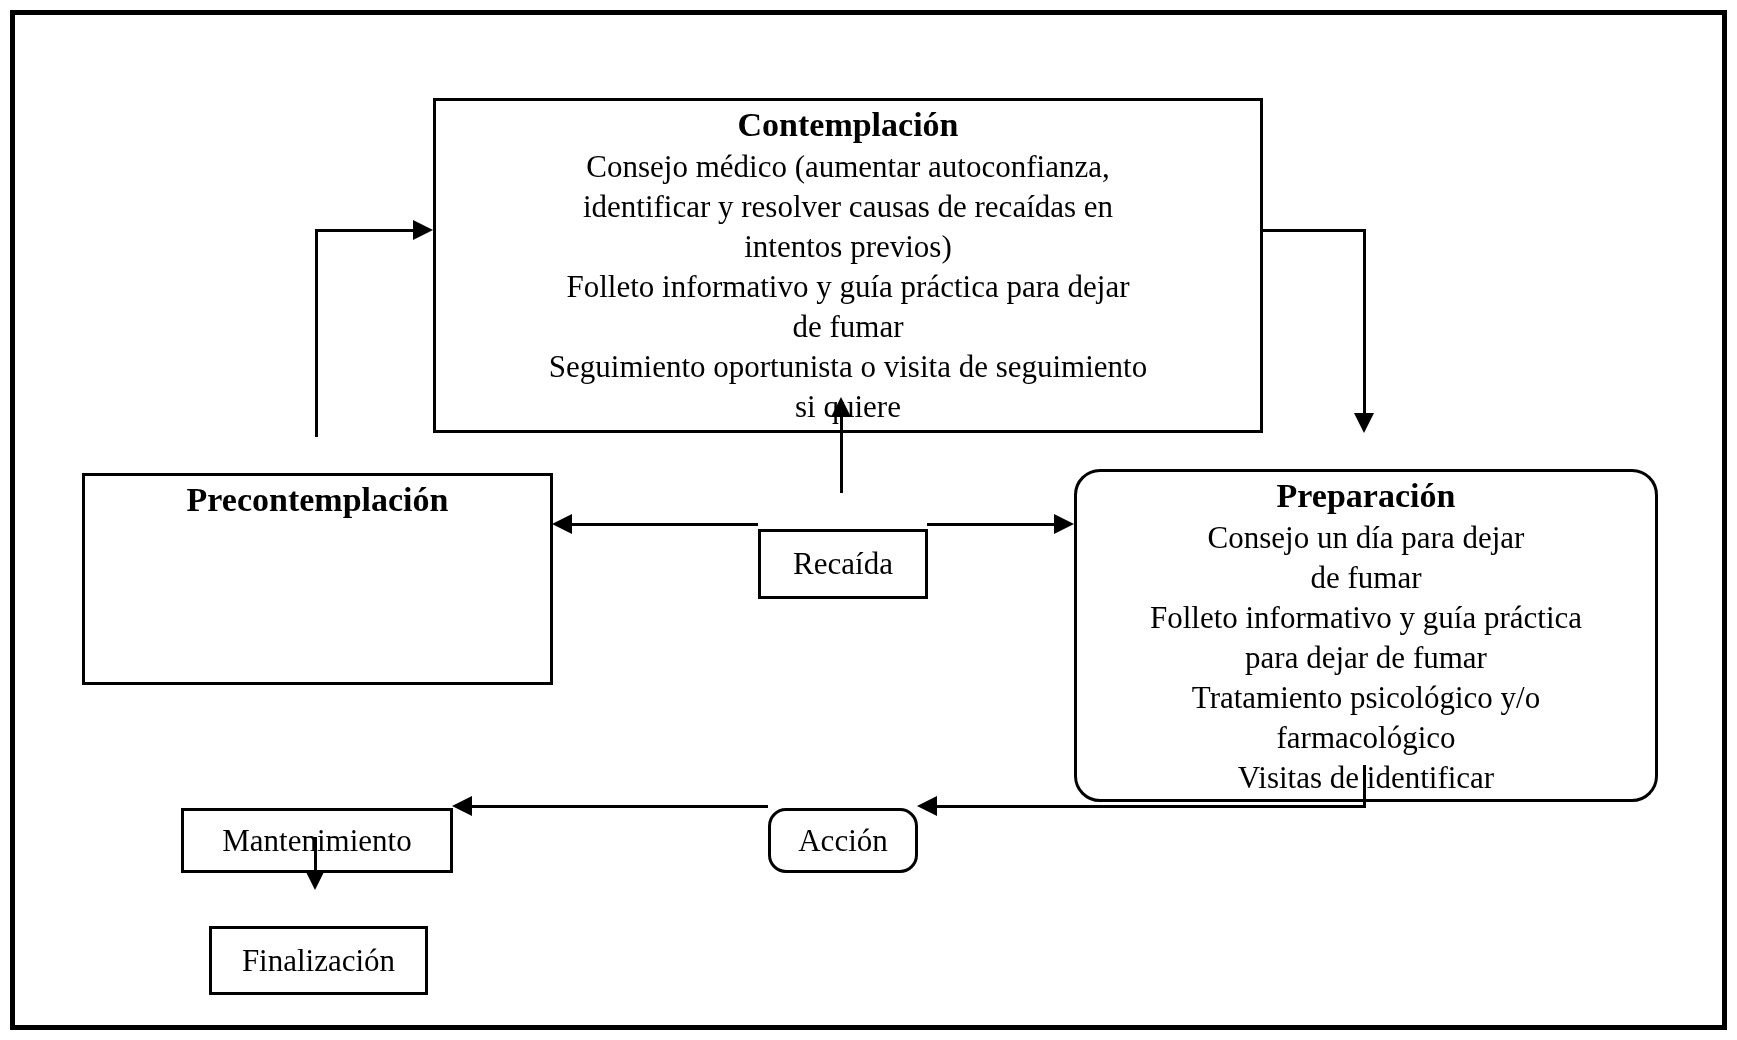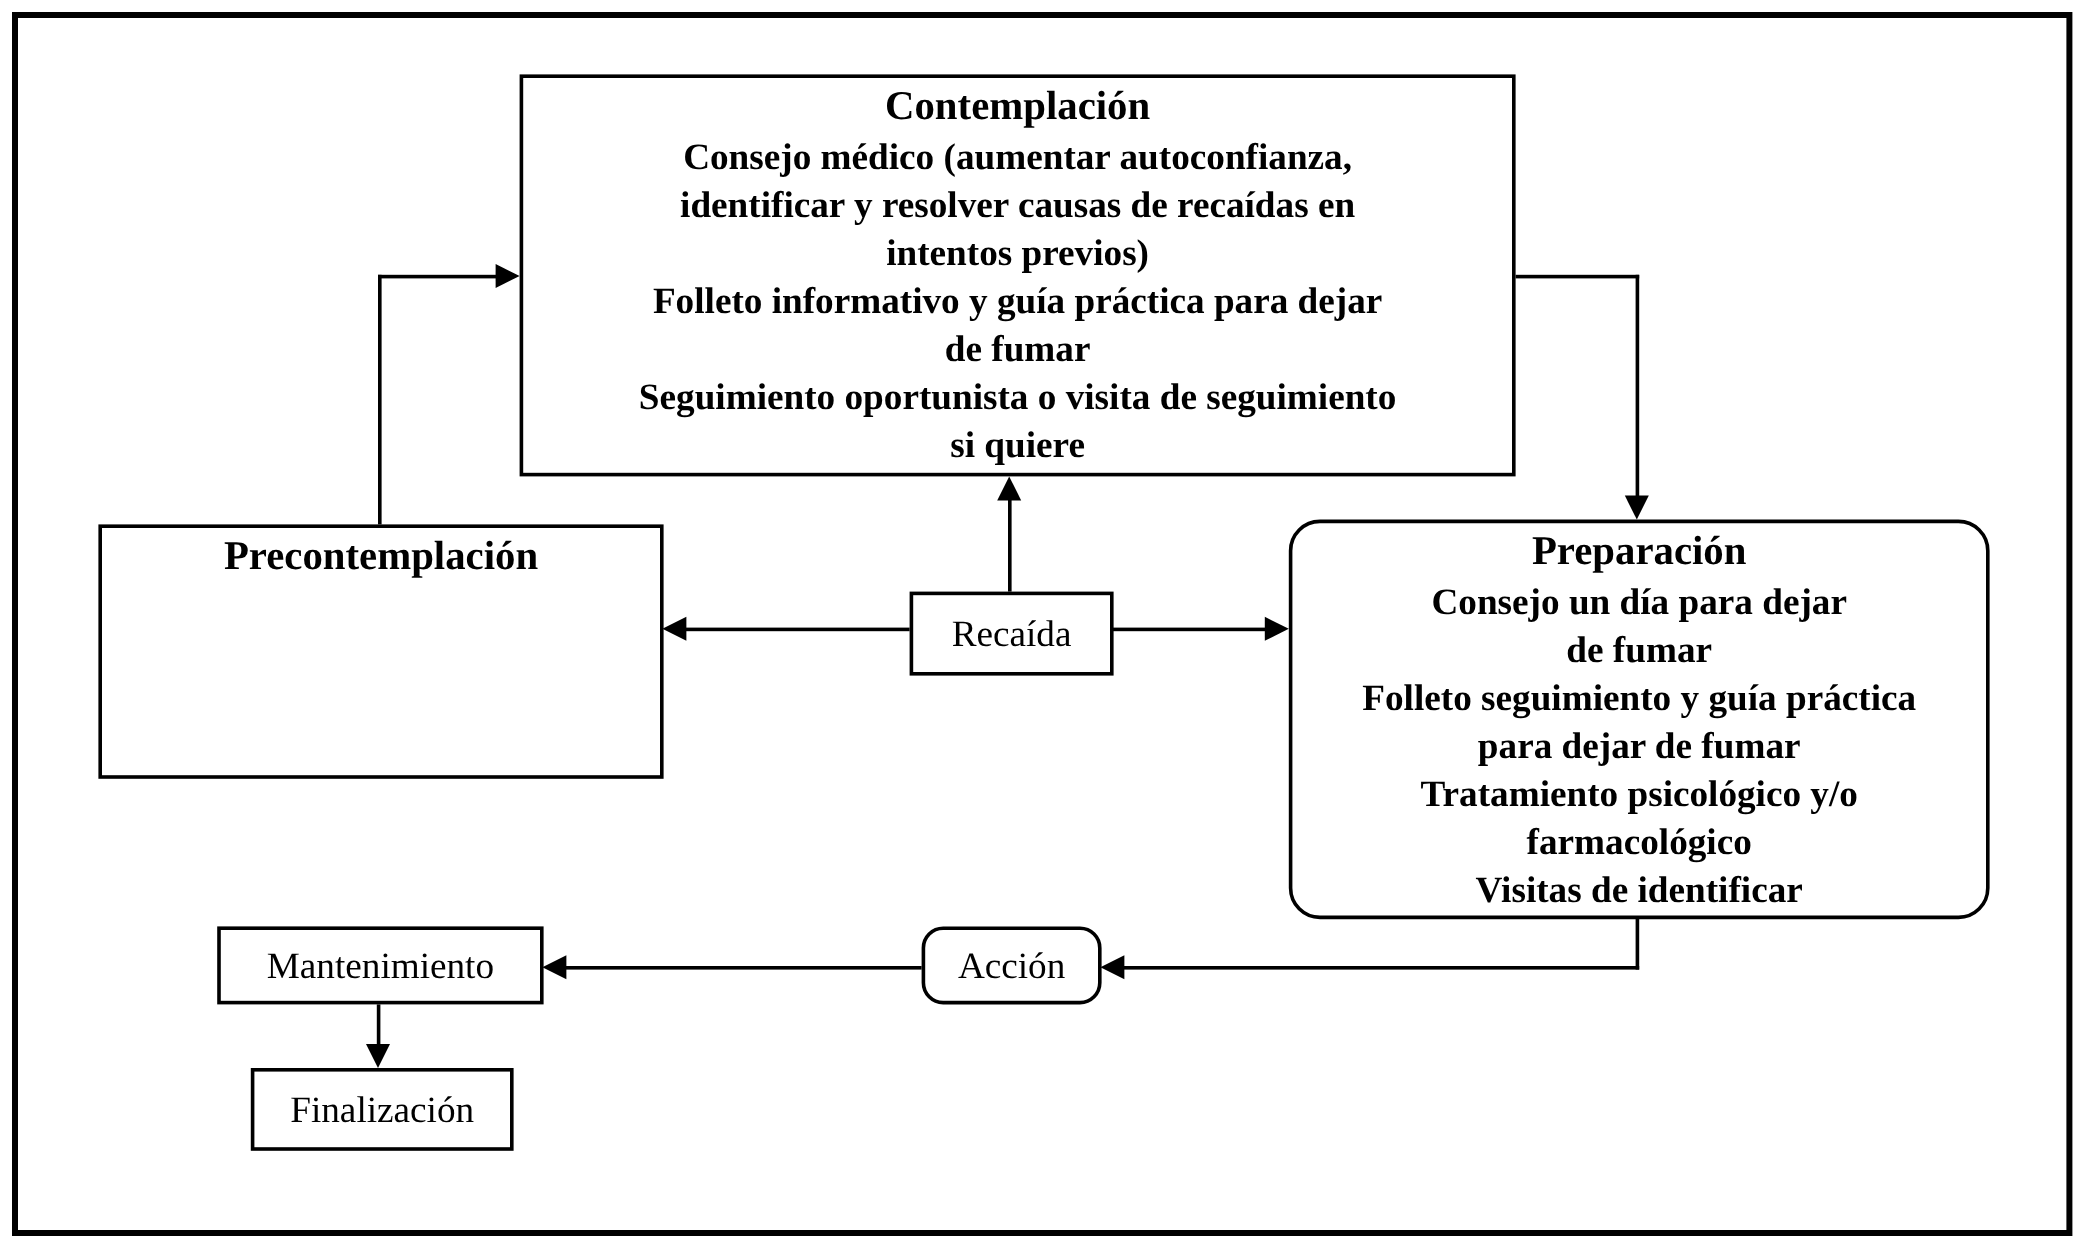--- a/index.html
+++ b/index.html
@@ -17,32 +17,32 @@
     left: 10px; top: 10px; right: 10px; bottom: 10px;
     border: 5px solid #000000;
   }
   .box {
     position: absolute;
     box-sizing: border-box;
     border: 3px solid #000000;
     background: #ffffff;
     text-align: center;
     padding-top: 2px;
+    margin-top: 36px;
   }
   .box-title {
     font-weight: bold;
     font-size: 34px;
     line-height: 44px;
     white-space: nowrap;
   }
   .box-lines .line {
     font-size: 31px;
     line-height: 40px;
     white-space: nowrap;
-    font-weight: bold;
   }
   .small {
     display: flex;
     align-items: center;
     justify-content: center;
     padding-top: 0;
   }
   .small .box-title {
     font-weight: normal;
     font-size: 31px;
@@ -107,21 +107,21 @@
 
   <div class="box" id="box-precontemplacion">
     <div class="box-title">Precontemplación</div>
   </div>
 
   <div class="box" id="box-preparacion">
     <div class="box-title">Preparación</div>
     <div class="box-lines">
         <div class="line">Consejo un día para dejar</div>
         <div class="line">de fumar</div>
-        <div class="line">Folleto seguimiento y guía práctica</div>
+        <div class="line">Folleto informativo y guía práctica</div>
         <div class="line">para dejar de fumar</div>
         <div class="line">Tratamiento psicológico y/o</div>
         <div class="line">farmacológico</div>
         <div class="line">Visitas de identificar</div>
       </div>
   </div>
 
   <div class="box small" id="box-recaida">
     <div class="box-title">Recaída</div>
   </div>

